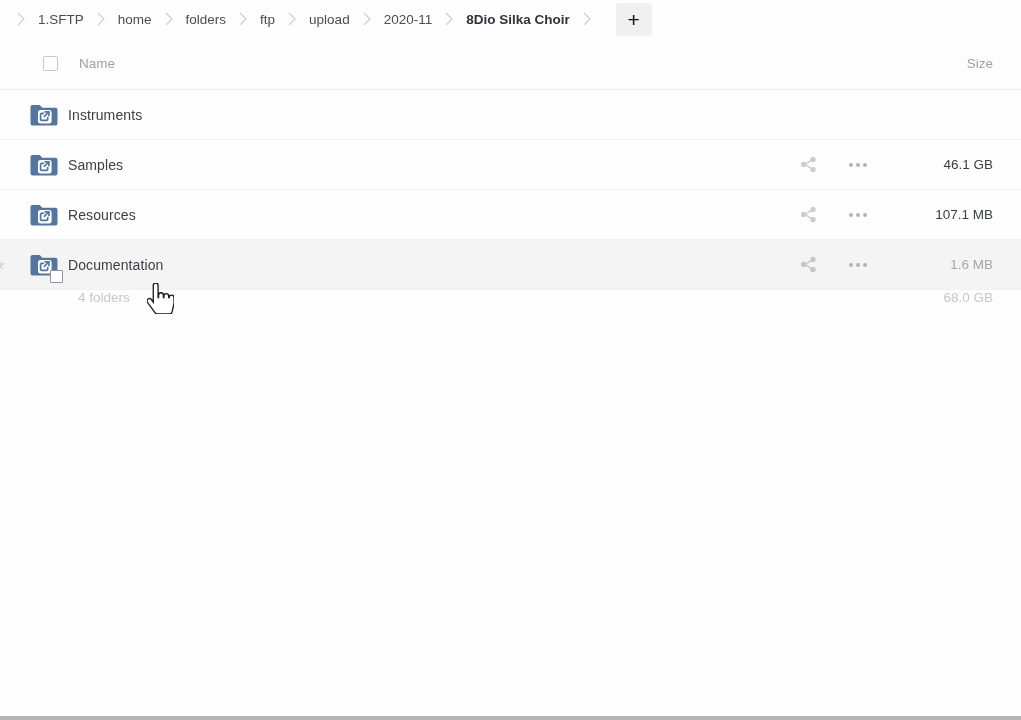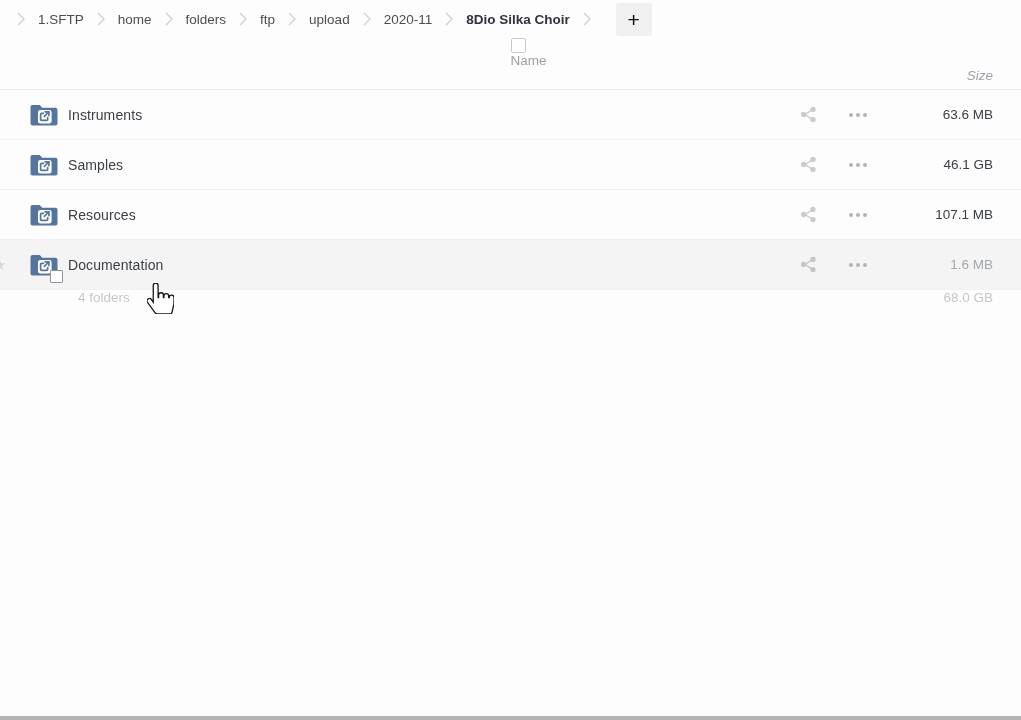--- a/index.html
+++ b/index.html
@@ -41,42 +41,40 @@
     display: flex; align-items: center; justify-content: center;
   }
 
   
   .list-header {
     display: flex;
     align-items: center;
     height: 52px;
     padding: 0 28px 0 43px;
     border-bottom: 1px solid #ededed;
-    flex-direction: column;
   }
   .checkbox {
     width: 15px; height: 15px;
     border: 1px solid #c9c9c9;
     border-radius: 2px;
     background: #fff;
     cursor: pointer;
     flex: 0 0 auto;
   }
   .col-name {
     margin-left: 21px;
     font-size: 13.5px;
     color: #9da1a6;
     cursor: pointer;
   }
   .col-size {
     margin-left: auto;
     font-size: 13.5px;
     color: #9da1a6;
     cursor: pointer;
-    font-style: italic;
   }
 
   
   .row {
     position: relative;
     display: flex;
     align-items: center;
     height: 50px;
     padding: 0 28px 0 30px;
     border-bottom: 1px solid #f1f1f2;
@@ -226,39 +224,20 @@
         <path d="M0.5 4 Q0.5 2 2.5 2 H9.8 L12.2 4.7 H25.5 Q27.5 4.7 27.5 6.7 V20.5 Q27.5 22.5 25.5 22.5 H2.5 Q0.5 22.5 0.5 20.5 Z" fill="#56759d"></path>
         <rect x="8" y="7" width="13.6" height="13.6" rx="2.4" fill="#ffffff"></rect>
         <g stroke="#56759d" stroke-width="1.7" fill="none" stroke-linecap="round" stroke-linejoin="round">
           <path d="M13.4 10.3 h-1.7 q-1.1 0-1.1 1.1 v4.9 q0 1.1 1.1 1.1 h4.9 q1.1 0 1.1-1.1 v-1.7"></path>
           <path d="M14.3 13.4 L18.7 9"></path>
           <path d="M15.1 8.8 h3.8 v3.8"></path>
         </g>
       </svg>
     </span>
     <span class="row-name">Instruments</span>
-    <span class="row-actions">
-      <span class="share-btn">
-        <svg width="17" height="17" viewBox="0 0 17 17">
-          <g stroke="#cccccc" stroke-width="1.4" fill="#cccccc">
-            <line x1="5" y1="8.5" x2="12.6" y2="3.6"></line>
-              <line x1="5" y1="8.5" x2="12.6" y2="13.4"></line>
-            <circle cx="13" cy="3.4" r="2"></circle>
-              <circle cx="3.6" cy="8.5" r="2"></circle>
-              <circle cx="13" cy="13.6" r="2"></circle>
-          </g>
-        </svg>
-      </span>
-      <span class="more-btn">
-          <i></i>
-          <i></i>
-          <i></i>
-        </span>
-      <span class="row-size">63.6 MB</span>
-    </span>
   </div>
 
   <div class="row">
     <span class="icon-wrap">
       <svg width="28" height="24" viewBox="0 0 28 24">
         <path d="M0.5 4 Q0.5 2 2.5 2 H9.8 L12.2 4.7 H25.5 Q27.5 4.7 27.5 6.7 V20.5 Q27.5 22.5 25.5 22.5 H2.5 Q0.5 22.5 0.5 20.5 Z" fill="#56759d"></path>
         <rect x="8" y="7" width="13.6" height="13.6" rx="2.4" fill="#ffffff"></rect>
         <g stroke="#56759d" stroke-width="1.7" fill="none" stroke-linecap="round" stroke-linejoin="round">
           <path d="M13.4 10.3 h-1.7 q-1.1 0-1.1 1.1 v4.9 q0 1.1 1.1 1.1 h4.9 q1.1 0 1.1-1.1 v-1.7"></path>
           <path d="M14.3 13.4 L18.7 9"></path>

